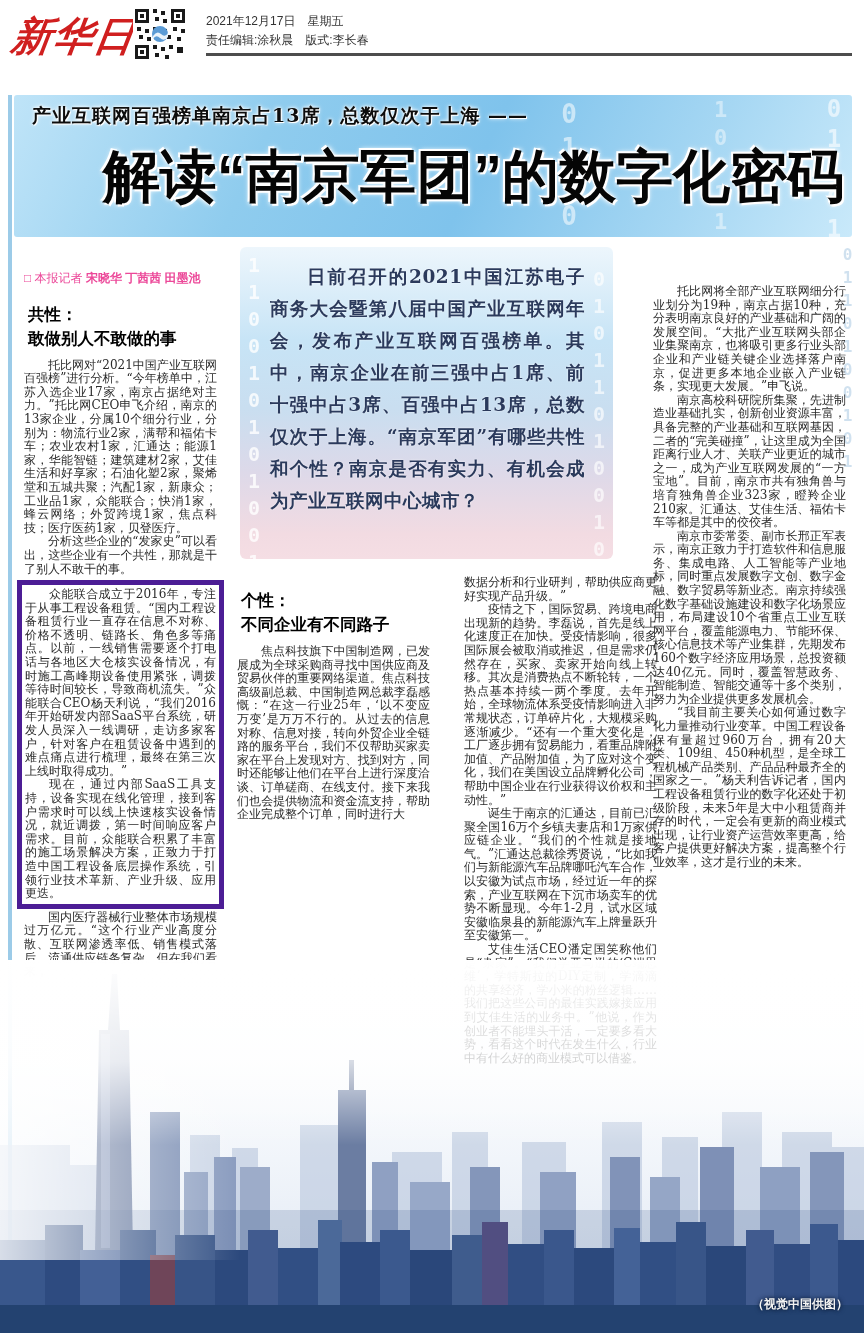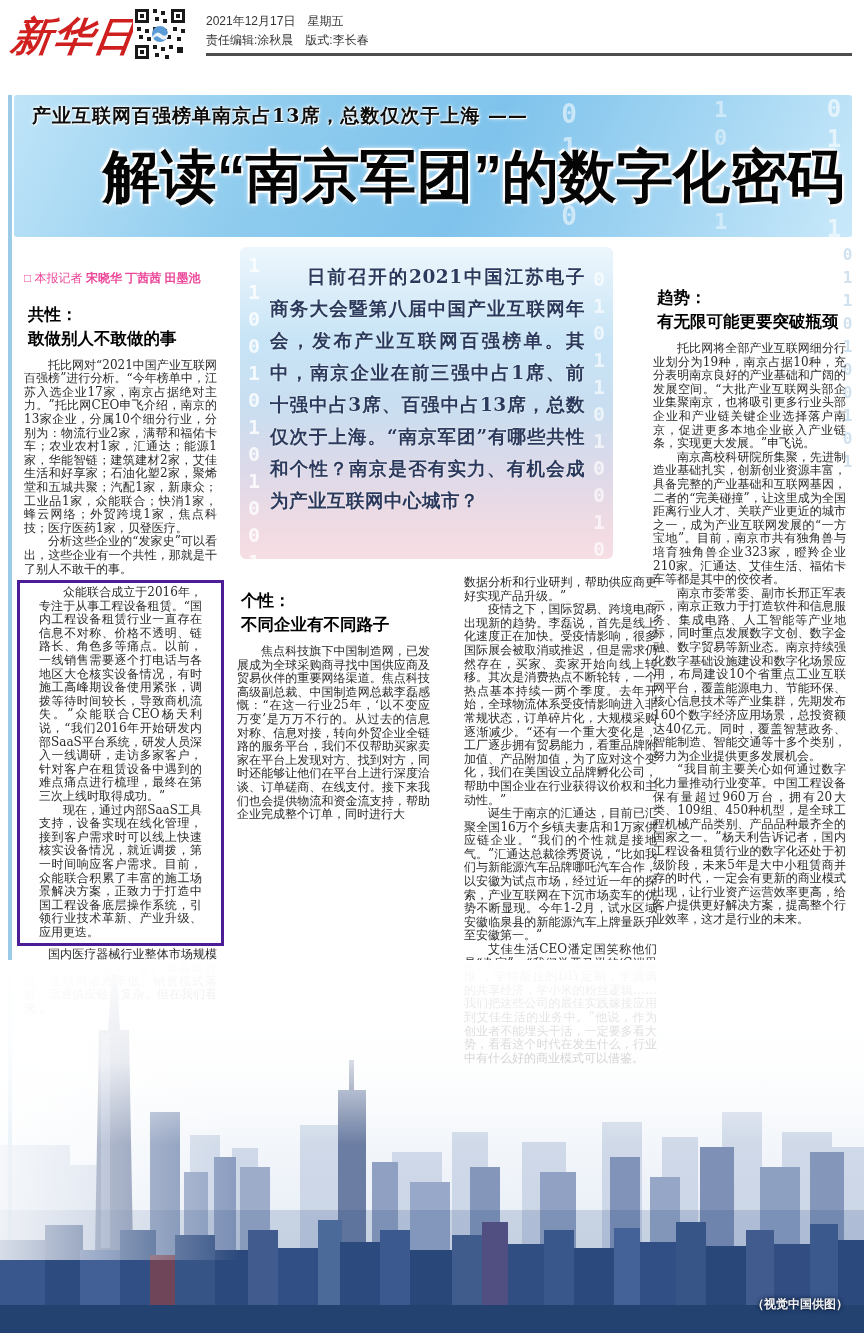--- a/index.html
+++ b/index.html
@@ -81,21 +81,21 @@
   }
   .byline b{font-weight:bold;}
   .sec-head{
     font-family:"Liberation Sans","DejaVu Sans",sans-serif;
     font-weight:bold;font-size:16.5px;line-height:24px;color:#000;
     margin:0 0 9px 4px;text-indent:0;text-align:left;
   }
   .sec-head .t2{display:block;}
   .gap{height:12px;}
   .red-box{
-    border:3px solid #4c1d95;margin:4px -7px 2px -7px;padding:3px 19px;
+    border:5px solid #4c1d95;margin:4px -7px 2px -7px;padding:3px 3px;
     background:rgba(255,255,255,.35);
   }
   #col1{left:24px;top:272px;}
   #col2{left:237px;top:576px;}
   #col3{left:464px;top:576px;}
   #col4{left:653px;top:285px;}
 
   
   .city{position:absolute;left:0;top:960px;width:864px;height:373px;}
   .caption{
@@ -204,24 +204,20 @@
   </div>
 
   <div class="col" id="col3">
     <p class="noindent">数据分析和行业研判，帮助供应商更好实现产品升级。”</p>
     <p>疫情之下，国际贸易、跨境电商出现新的趋势。李磊说，首先是线上化速度正在加快。受疫情影响，很多国际展会被取消或推迟，但是需求仍然存在，买家、卖家开始向线上转移。其次是消费热点不断轮转，一个热点基本持续一两个季度。去年开始，全球物流体系受疫情影响进入非常规状态，订单碎片化，大规模采购逐渐减少。“还有一个重大变化是，工厂逐步拥有贸易能力，看重品牌附加值、产品附加值，为了应对这个变化，我们在美国设立品牌孵化公司，帮助中国企业在行业获得议价权和主动性。”</p>
     <p>诞生于南京的汇通达，目前已汇聚全国16万个乡镇夫妻店和1万家供应链企业。“我们的个性就是接地气。”汇通达总裁徐秀贤说，“比如我们与新能源汽车品牌哪吒汽车合作，以安徽为试点市场，经过近一年的探索，产业互联网在下沉市场卖车的优势不断显现。今年1-2月，试水区域安徽临泉县的新能源汽车上牌量跃升至安徽第一。”</p>
     <p>艾佳生活CEO潘定国笑称他们是“杂家”。“我们学亚马逊的‘C端思维’，学特斯拉的DIY定制，学滴滴的共享经济，学小米的粉丝逻辑……我们把这些公司的最佳实践嫁接应用到艾佳生活的业务中。”他说，作为创业者不能埋头干活，一定要多看大势，看看这个时代在发生什么，行业中有什么好的商业模式可以借鉴。</p>
   </div>
 
   <div class="col" id="col4">
-    <div class="sec-head">
-      <span>趋势：</span>
-      <span class="t2">有无限可能更要突破瓶颈</span>
-    </div>
     <p>托比网将全部产业互联网细分行业划分为19种，南京占据10种，充分表明南京良好的产业基础和广阔的发展空间。“大批产业互联网头部企业集聚南京，也将吸引更多行业头部企业和产业链关键企业选择落户南京，促进更多本地企业嵌入产业链条，实现更大发展。”申飞说。</p>
     <p>南京高校科研院所集聚，先进制造业基础扎实，创新创业资源丰富，具备完整的产业基础和互联网基因，二者的“完美碰撞”，让这里成为全国距离行业人才、关联产业更近的城市之一，成为产业互联网发展的“一方宝地”。目前，南京市共有独角兽与培育独角兽企业323家，瞪羚企业210家。汇通达、艾佳生活、福佑卡车等都是其中的佼佼者。</p>
     <p>南京市委常委、副市长邢正军表示，南京正致力于打造软件和信息服务、集成电路、人工智能等产业地标，同时重点发展数字文创、数字金融、数字贸易等新业态。南京持续强化数字基础设施建设和数字化场景应用，布局建设10个省重点工业互联网平台，覆盖能源电力、节能环保、核心信息技术等产业集群，先期发布160个数字经济应用场景，总投资额达40亿元。同时，覆盖智慧政务、智能制造、智能交通等十多个类别，努力为企业提供更多发展机会。</p>
     <p>“我目前主要关心如何通过数字化力量推动行业变革。中国工程设备保有量超过960万台，拥有20大类、109组、450种机型，是全球工程机械产品类别、产品品种最齐全的国家之一。”杨天利告诉记者，国内工程设备租赁行业的数字化还处于初级阶段，未来5年是大中小租赁商并存的时代，一定会有更新的商业模式出现，让行业资产运营效率更高，给客户提供更好解决方案，提高整个行业效率，这才是行业的未来。</p>
   </div>
 
   <svg class="city" viewBox="0 0 864 373">
     <defs>
       <linearGradient id="fadeTop" x1="0" y1="0" x2="0" y2="1">
         <stop offset="0" stop-color="#ffffff" stop-opacity="1"></stop>

